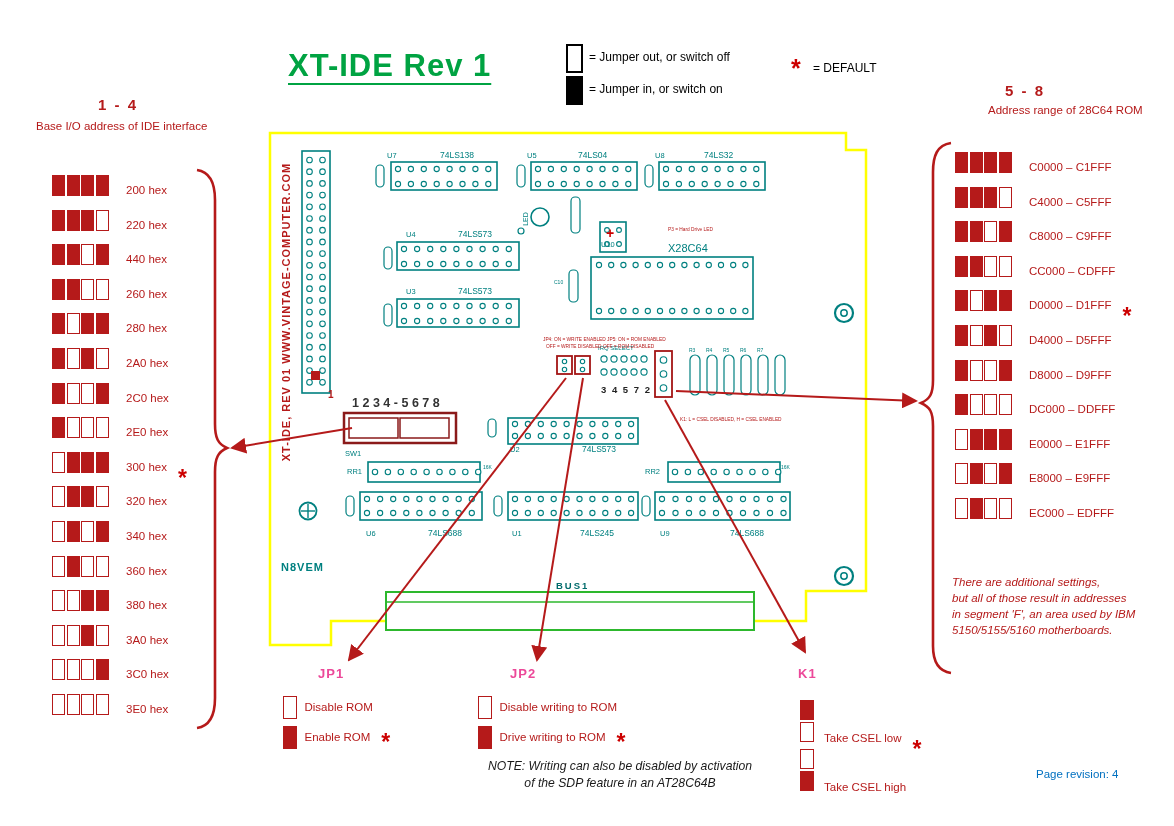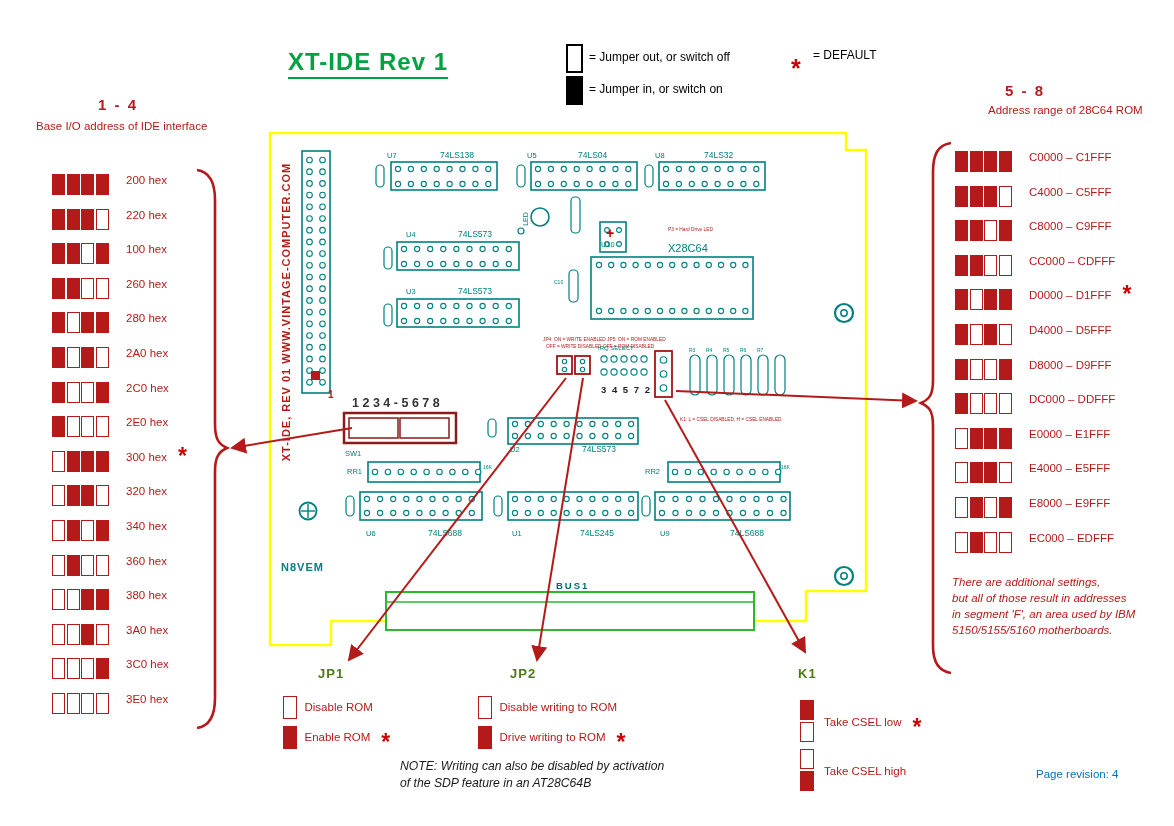--- a/index.html
+++ b/index.html
@@ -1,49 +1,49 @@
 <!DOCTYPE html>
 <html><head>
 <meta charset="utf-8">
 <style>
   html,body{margin:0;padding:0;background:#fff}
   .canvas{position:relative;width:1174px;height:826px;background:#fff;overflow:hidden;
           font-family:"Liberation Sans",sans-serif;color:#000}
   .abs{position:absolute}
 
-  .title{font-size:24px;font-weight:bold;color:#00a342;letter-spacing:1px;
+  .title{font-size:31px;font-weight:bold;color:#00a342;letter-spacing:1px;
          text-decoration:underline;text-underline-offset:7px;text-decoration-thickness:2px}
 
   .legend-box{position:absolute;width:13px;height:25px;border:2px solid #000;background:#fff}
   .legend-box.filled{background:#000}
   .legend-label{position:absolute;font-size:12px;color:#000;white-space:nowrap}
   .legend-star{color:#cc0000;font-size:25px;font-weight:bold;line-height:20px}
 
   .panel-head{font-weight:bold;font-size:15px;color:#b51a1a;letter-spacing:2px}
   .panel-sub{font-size:11.5px;color:#b51a1a;white-space:nowrap}
 
-  .jrow{display:flex;align-items:flex-start;height:22px;margin-bottom:12.6px}
+  .jrow{display:flex;align-items:flex-end;height:22px;margin-bottom:12.6px}
   .boxes{display:flex}
   .jbox{width:11px;height:19px;border:1.6px solid #b51a1a;background:#fff;margin-right:1.5px;box-sizing:content-box}
   .jbox.filled{background:#b51a1a}
   .jlabel{margin-left:16px;font-size:11.5px;color:#b51a1a;white-space:nowrap}
   .star{color:#cc0000;font-weight:bold;font-size:23px;margin-left:11px;position:relative;top:5px;line-height:0}
 
   .note-right{font-style:italic;font-size:11.5px;color:#b51a1a;line-height:16px;width:235px}
 
-  .jp-title{font-size:13px;font-weight:bold;color:#4d7c0f;letter-spacing:1px}
+  .jp-title{font-size:13px;font-weight:bold;color:#ec4899;letter-spacing:1px}
   .jopt{display:flex;align-items:center;margin-bottom:8px;height:22px}
   .jopt .jbox{width:12px;height:21px}
   .jopt .jlabel{margin-left:6px}
-  .kgroup{display:flex;align-items:center;margin-bottom:5px}
+  .kgroup{display:flex;align-items:flex-end;margin-bottom:5px}
   .kcol{display:flex;flex-direction:column}
   .kcol .jbox{width:12px;height:18px;margin:0 0 2px 0}
   .kgroup .jlabel{margin-left:10px}
 
-  .bottom-note{font-style:italic;font-size:12.2px;color:#1a1a1a;line-height:17px}
+  .bottom-note{font-style:italic;font-size:12.2px;color:#1a1a1a;text-align:center;line-height:17px}
   .footer{font-size:11.5px;color:#0070c0;white-space:nowrap}
 
   
   svg text{font-family:"Liberation Sans",sans-serif}
   .comp{fill:#fff;stroke:#008080;stroke-width:1.6}
   .compthin rect{fill:#fff;stroke:#008080;stroke-width:1.2}
   .redcomp{fill:#fff;stroke:#a31515;stroke-width:1.8}
   .pins circle{fill:#fff;stroke:#008080;stroke-width:1.1}
   .pinc{fill:#fff;stroke:#008080;stroke-width:1.1}
   .tc8{fill:#008080;font-size:8.5px}
@@ -527,21 +527,21 @@
     <line class="arrow" x1="665" y1="400" x2="805" y2="652" marker-end="url(#arrhead)"></line>
   </svg>
 
   <div class="title abs" style="left:288px;top:48px">XT-IDE  Rev 1</div>
 
   <div class="legend-box" style="left:566px;top:44px"></div>
   <div class="legend-label" style="left:589px;top:50px">= Jumper out, or switch off</div>
   <div class="legend-box filled" style="left:566px;top:76px"></div>
   <div class="legend-label" style="left:589px;top:82px">= Jumper in, or switch on</div>
   <div class="legend-star abs" style="left:791px;top:58px">*</div>
-  <div class="legend-label" style="left:813px;top:48px">= DEFAULT</div>
+  <div class="legend-label" style="left:813px;top:61px">= DEFAULT</div>
 
   <div class="panel-head abs" style="left:98px;top:96px">1 - 4</div>
   <div class="panel-sub abs" style="left:36px;top:120px">Base I/O address of IDE interface</div>
   <div id="left-rows" class="abs" style="left:52px;top:174px">
       <div class="jrow">
         <span class="boxes">
           <span class="jbox filled"></span>
           <span class="jbox filled"></span>
           <span class="jbox filled"></span>
           <span class="jbox filled"></span>
@@ -557,21 +557,21 @@
         </span>
         <span class="jlabel">220 hex</span>
       </div>
       <div class="jrow">
         <span class="boxes">
           <span class="jbox filled"></span>
           <span class="jbox filled"></span>
           <span class="jbox"></span>
           <span class="jbox filled"></span>
         </span>
-        <span class="jlabel">100 hex</span>
+        <span class="jlabel">440 hex</span>
       </div>
       <div class="jrow">
         <span class="boxes">
           <span class="jbox filled"></span>
           <span class="jbox filled"></span>
           <span class="jbox"></span>
           <span class="jbox"></span>
         </span>
         <span class="jlabel">260 hex</span>
       </div>
@@ -763,29 +763,20 @@
         <span class="jlabel">DC000 – DDFFF</span>
       </div>
       <div class="jrow">
         <span class="boxes">
           <span class="jbox"></span>
           <span class="jbox filled"></span>
           <span class="jbox filled"></span>
           <span class="jbox filled"></span>
         </span>
         <span class="jlabel">E0000 – E1FFF</span>
-      </div>
-      <div class="jrow">
-        <span class="boxes">
-          <span class="jbox"></span>
-          <span class="jbox filled"></span>
-          <span class="jbox filled"></span>
-          <span class="jbox"></span>
-        </span>
-        <span class="jlabel">E4000 – E5FFF</span>
       </div>
       <div class="jrow">
         <span class="boxes">
           <span class="jbox"></span>
           <span class="jbox filled"></span>
           <span class="jbox"></span>
           <span class="jbox filled"></span>
         </span>
         <span class="jlabel">E8000 – E9FFF</span>
       </div>

